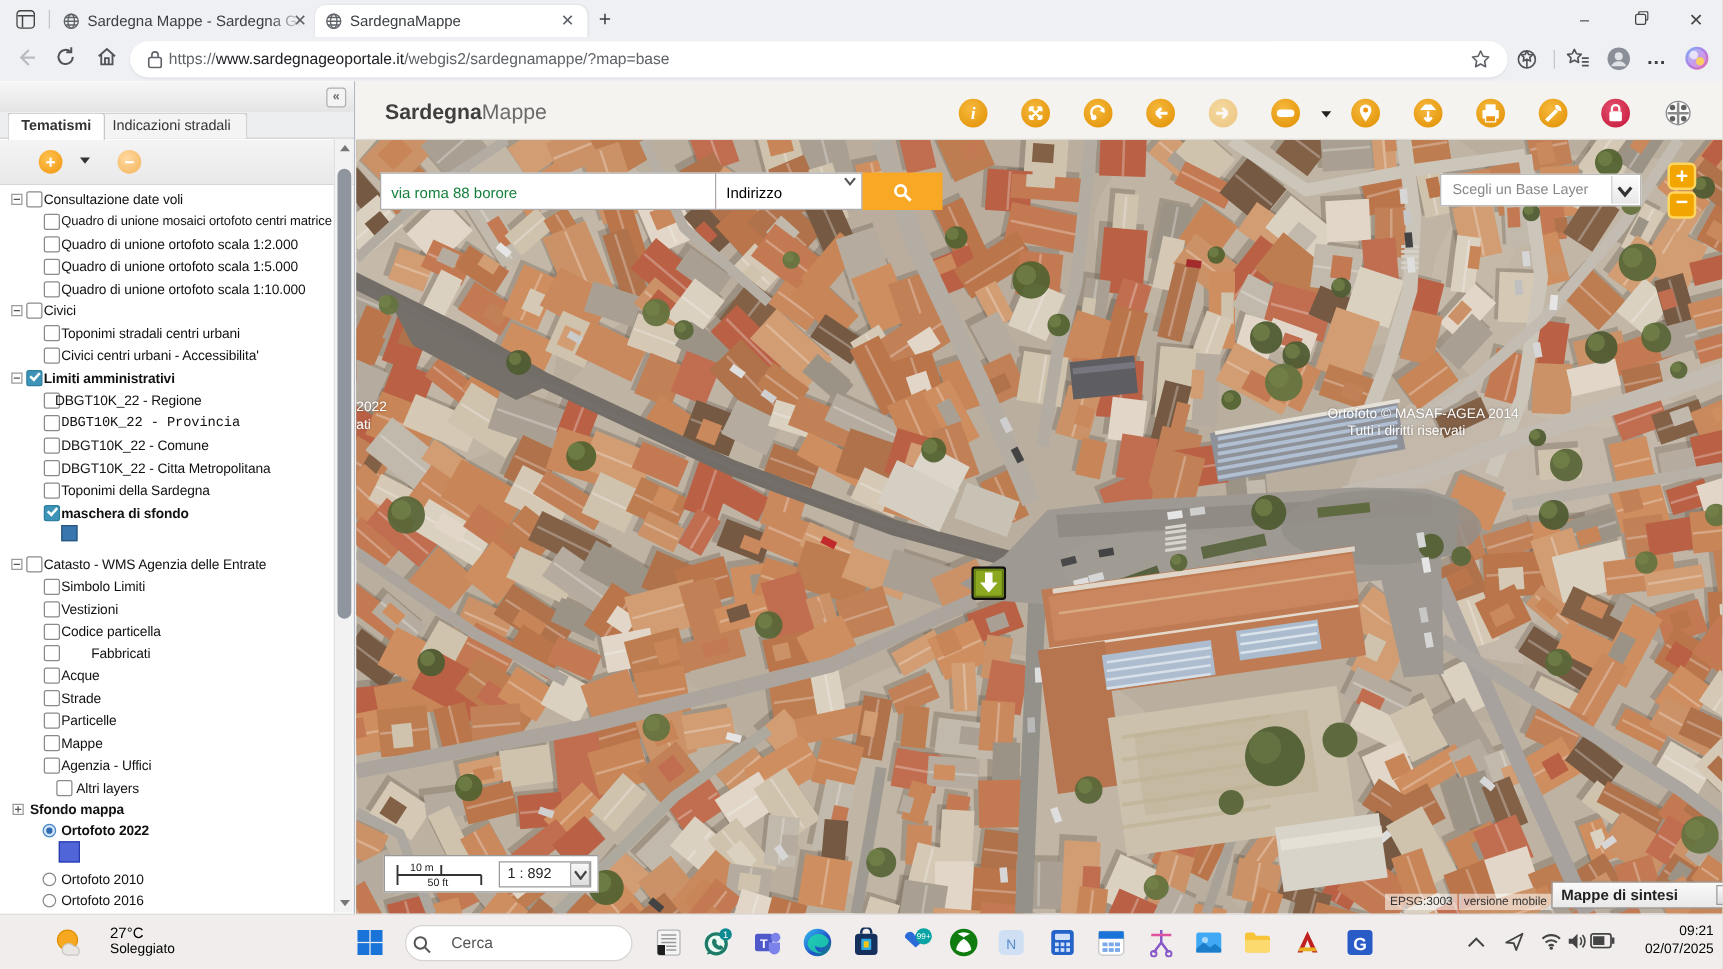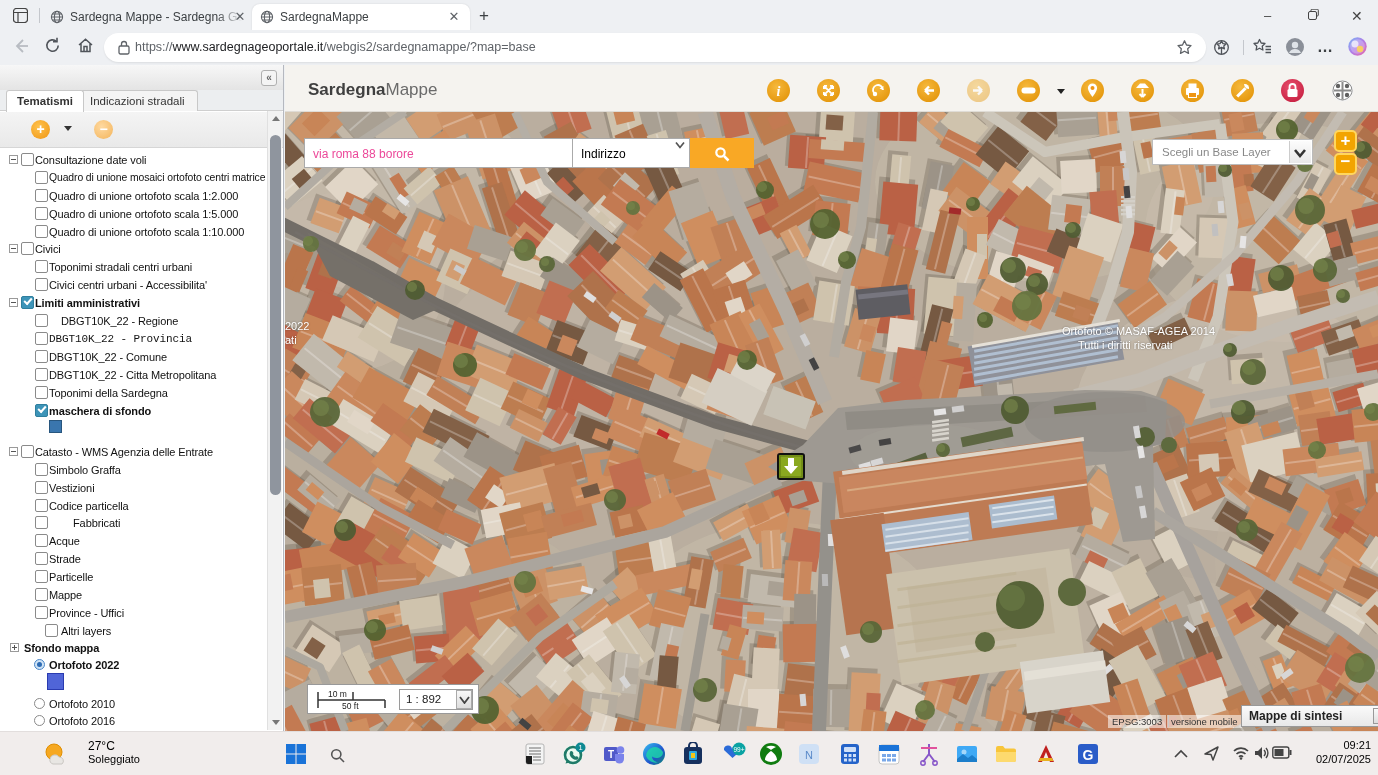--- a/index.html
+++ b/index.html
@@ -46,21 +46,21 @@
 #sbthumb { position:absolute; left:2px; top:24px; width:11px; height:360px; background:#8f959e; border-radius:6px; }
 .scrarr { position:absolute; left:4px; width:0; height:0; border-left:4px solid transparent; border-right:4px solid transparent; }
 
 #maphead { position:absolute; left:285px; top:65px; width:1093px; height:47px; background:#f5f3ef; border-bottom:1px solid #dfdcd6; }
 #logo { position:absolute; left:23px; top:15px; font-size:17px; color:#3f3f3f; }
 #logo b { font-weight:bold; }
 .tic { position:absolute; top:14px; width:23px; height:23px; border-radius:50%; background:radial-gradient(circle at 42% 35%,#f6b93d,#e08e00); }
 .tic svg { position:absolute; left:0; top:0; }
 #mapview { position:absolute; left:285px; top:112px; width:1093px; height:619px; overflow:hidden; }
 
-#srch { position:absolute; left:304px; top:138px; width:269px; height:30px; background:#fff; border:1px solid #aaa; font-size:12px; color:#ec4899; padding:8px 0 0 8px; }
+#srch { position:absolute; left:304px; top:138px; width:269px; height:30px; background:#fff; border:1px solid #aaa; font-size:12px; color:#15803d; padding:8px 0 0 8px; }
 #seltype { position:absolute; left:573px; top:138px; width:117px; height:30px; background:#fff; border:1px solid #aaa; border-left:none; font-size:12px; color:#000; padding:8px 0 0 8px; }
 #srchbtn { position:absolute; left:690px; top:138px; width:64px; height:30px; background:#f9a825; }
 #basesel { position:absolute; left:1152px; top:139px; width:161px; height:26px; background:#fff; border:1px solid #bbb; font-size:11.5px; color:#888; padding:6px 0 0 9px; }
 .zbtn { position:absolute; left:1334px; width:23px; height:22px; background:#f2a400; border:2px solid #ffd65e; border-radius:5px; color:#fff; font-weight:bold; text-align:center; }
 #scalebox { position:absolute; left:307px; top:684px; width:172px; height:30px; background:#fff; border:1px solid #999; }
 #mappesint { position:absolute; left:1241px; top:705px; width:151px; height:22px; background:linear-gradient(#fafafa,#e8e8e8); border:1px solid #999; font-size:12px; font-weight:bold; color:#222; padding:3px 0 0 7px; }
 .mapcredit { position:absolute; color:#fff; font-size:11px; text-shadow:0 0 2px rgba(0,0,0,0.4); }
 .mapchip { position:absolute; font-size:10px; color:#333; background:rgba(255,255,255,0.55); padding:1px 4px; }
 
 #taskbar { position:absolute; left:0; top:731px; width:1378px; height:44px; background:#f1edec; border-top:1px solid #e2dedd; }
@@ -205,21 +205,21 @@
           <span class="cb" style="left:35px;"></span>
           <span style="position:absolute;left:49px;">Civici centri urbani - Accessibilita'</span>
         </div>
         <div class="trow" style="top:146px;">
           <span class="exp" style="left:9px;"></span>
           <span class="cb cbc" style="left:21px;"></span>
           <span style="position:absolute;left:35px;font-weight:bold;">Limiti amministrativi</span>
         </div>
         <div class="trow" style="top:164px;">
           <span class="cb" style="left:35px;"></span>
-          <span style="position:absolute;left:49px;padding-left:12px;">DBGT10K_22 - Regione</span>
+          <span style="position:absolute;left:32px;padding-left:12px;">DBGT10K_22 - Regione</span>
         </div>
         <div class="trow" style="top:182px;">
           <span class="cb" style="left:35px;"></span>
           <span style="position:absolute;left:49px;font-family:Liberation Mono, monospace;">DBGT10K_22 - Provincia</span>
         </div>
         <div class="trow" style="top:200px;">
           <span class="cb" style="left:35px;"></span>
           <span style="position:absolute;left:49px;">DBGT10K_22 - Comune</span>
         </div>
         <div class="trow" style="top:218px;">
@@ -237,21 +237,21 @@
         <div class="trow" style="top:271px;">
           <span style="position:absolute;left:49px;top:1px;width:13px;height:13px;background:#3a76ae;border:1px solid #28567e;"></span>
         </div>
         <div class="trow" style="top:295px;">
           <span class="exp" style="left:9px;"></span>
           <span class="cb" style="left:21px;"></span>
           <span style="position:absolute;left:35px;">Catasto - WMS Agenzia delle Entrate</span>
         </div>
         <div class="trow" style="top:313px;">
           <span class="cb" style="left:35px;"></span>
-          <span style="position:absolute;left:49px;">Simbolo Graffa</span>
+          <span style="position:absolute;left:49px;">Simbolo Limiti</span>
         </div>
         <div class="trow" style="top:331px;">
           <span class="cb" style="left:35px;"></span>
           <span style="position:absolute;left:49px;">Vestizioni</span>
         </div>
         <div class="trow" style="top:349px;">
           <span class="cb" style="left:35px;"></span>
           <span style="position:absolute;left:49px;">Codice particella</span>
         </div>
         <div class="trow" style="top:366px;">
@@ -269,21 +269,21 @@
         <div class="trow" style="top:420px;">
           <span class="cb" style="left:35px;"></span>
           <span style="position:absolute;left:49px;">Particelle</span>
         </div>
         <div class="trow" style="top:438px;">
           <span class="cb" style="left:35px;"></span>
           <span style="position:absolute;left:49px;">Mappe</span>
         </div>
         <div class="trow" style="top:456px;">
           <span class="cb" style="left:35px;"></span>
-          <span style="position:absolute;left:49px;">Province - Uffici</span>
+          <span style="position:absolute;left:49px;">Agenzia - Uffici</span>
         </div>
         <div class="trow" style="top:474px;">
           <span class="cb" style="left:45px;"></span>
           <span style="position:absolute;left:61px;">Altri layers</span>
         </div>
         <div class="trow" style="top:491px;">
           <span class="exp plus" style="left:10px;"></span>
           <span style="position:absolute;left:24px;font-weight:bold;">Sfondo mappa</span>
         </div>
         <div class="trow" style="top:508px;">
@@ -2056,20 +2056,21 @@
           <path d="M8,19 a5 5 0 0 1 9,-2 a4 4 0 0 1 3,7 H11 a4 4 0 0 1 -3,-5" fill="#e8e6e3" stroke="#c9c6c2"></path>
         </svg></div>
       <div class="tbtxt" style="left:88px;top:7px;font-size:12px;">27°C</div>
       <div class="tbtxt" style="left:88px;top:21px;">Soleggiato</div>
       <div class="tbi" style="left:284px;"><svg width="24" height="24" viewBox="0 0 24 24">
           <rect x="2" y="2" width="9.5" height="9.5" fill="#1a73d8"></rect>
           <rect x="12.5" y="2" width="9.5" height="9.5" fill="#1a73d8"></rect>
           <rect x="2" y="12.5" width="9.5" height="9.5" fill="#1a73d8"></rect>
           <rect x="12.5" y="12.5" width="9.5" height="9.5" fill="#1a73d8"></rect>
         </svg></div>
+      <div id="cerca">Cerca</div>
       <svg class="abs" style="left:330px;top:16px;" width="15" height="15" viewBox="0 0 15 15">
         <circle cx="6.3" cy="6.3" r="4.6" fill="none" stroke="#555" stroke-width="1.6"></circle>
         <path d="M10,10 L14,14" stroke="#555" stroke-width="1.6"></path>
       </svg>
       <div class="tbi" style="left:523px;"><svg width="24" height="24" viewBox="0 0 24 24">
           <rect x="3" y="2" width="18" height="20" rx="2" fill="#f4f4f4" stroke="#b5b5b5"></rect>
           <g stroke="#9a9a9a" stroke-width="1.3">
             <path d="M6,6 H18 M6,9 H18 M6,12 H18 M10,15 H18 M10,18 H18"></path>
           </g>
           <path d="M3,14 H9 V22 H5 a2 2 0 0 1 -2,-2 Z" fill="#1d1d1d"></path>

